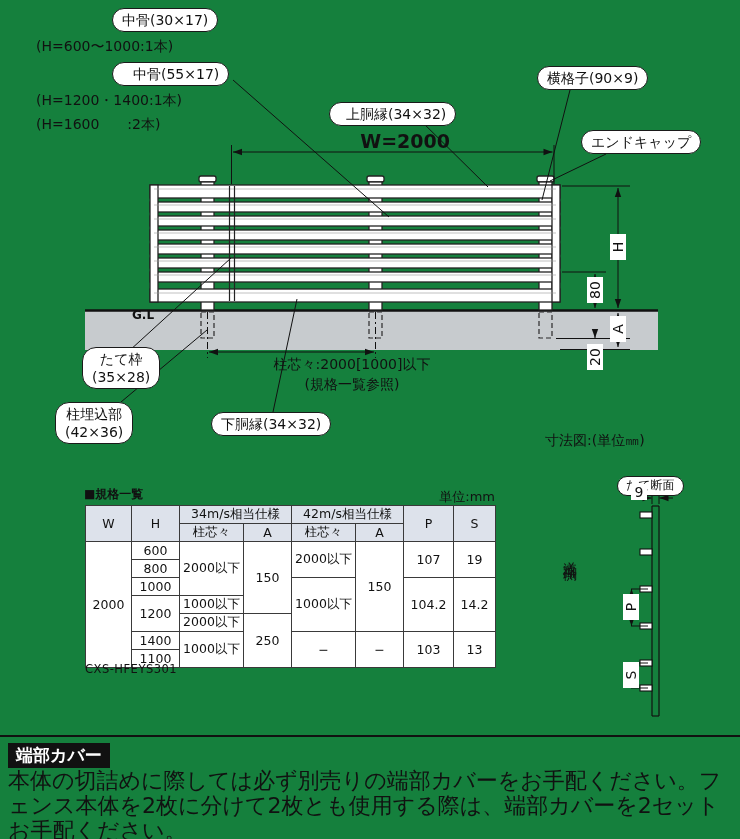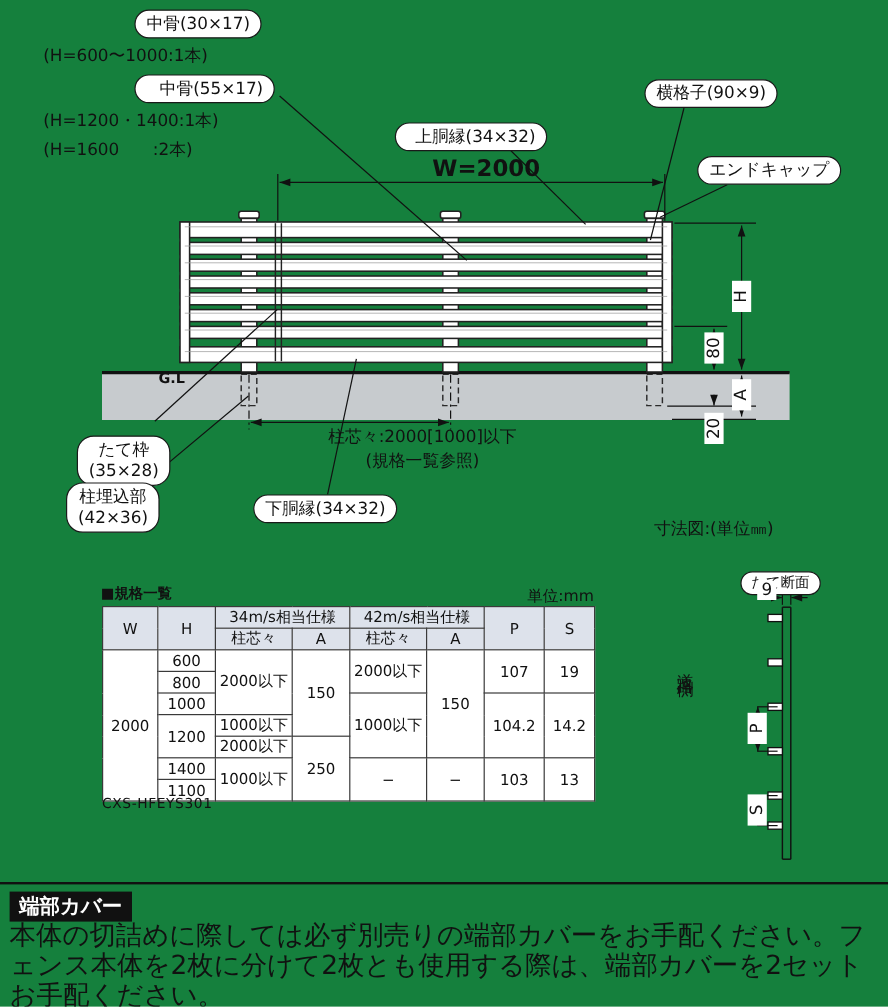--- a/index.html
+++ b/index.html
@@ -148,21 +148,21 @@
   </svg>
 
   <div class="box" style="left:112px;top:8px;">中骨(30×17)</div>
   <div class="lbl" style="left:36px;top:38px;">(H=600〜1000:1本)</div>
   <div class="box" style="left:112px;top:62px;padding-left:20px;">中骨(55×17)</div>
   <div class="lbl" style="left:36px;top:92px;">(H=1200・1400:1本)</div>
   <div class="lbl" style="left:36px;top:116px;">(H=1600　　:2本)</div>
   <div class="box" style="left:329px;top:102px;padding-left:16px;">上胴縁(34×32)</div>
   <div class="box" style="left:537px;top:66px;">横格子(90×9)</div>
   <div class="box" style="left:581px;top:130px;">エンドキャップ</div>
-  <div class="box two" style="left:64px;top:347px;margin-top:16px;">
+  <div class="box two" style="left:82px;top:347px;">
     <div>たて枠</div>
     <div>(35×28)</div>
   </div>
   <div class="box two" style="left:55px;top:402px;">
     <div>柱埋込部</div>
     <div>(42×36)</div>
   </div>
   <div class="box" style="left:211px;top:412px;">下胴縁(34×32)</div>
 
   <div class="lbl b" style="left:338px;top:130px;width:112px;text-align:right;font-size:19px;">W=2000</div>

